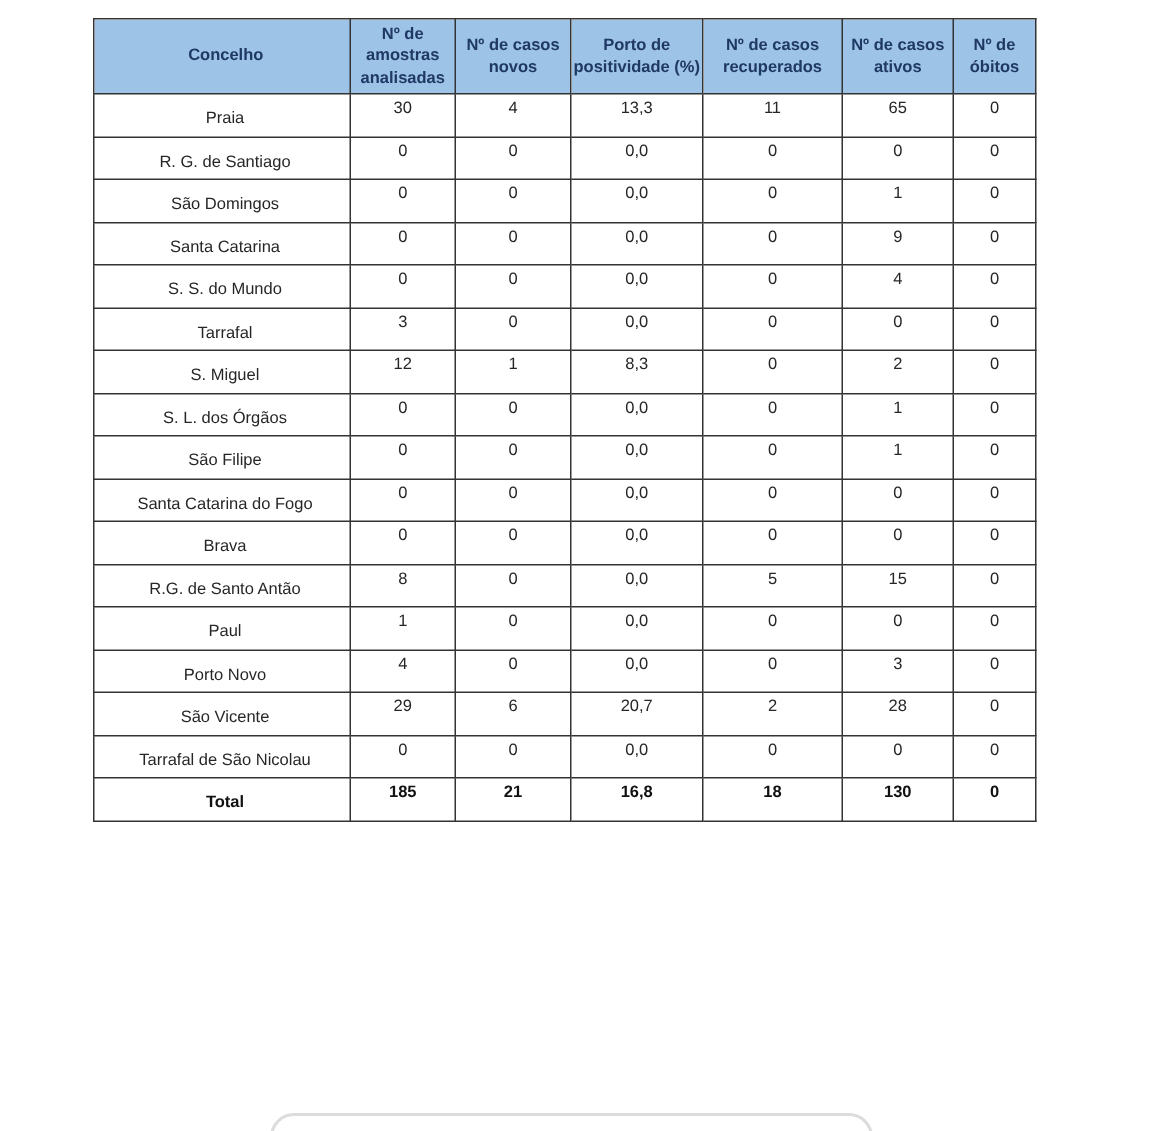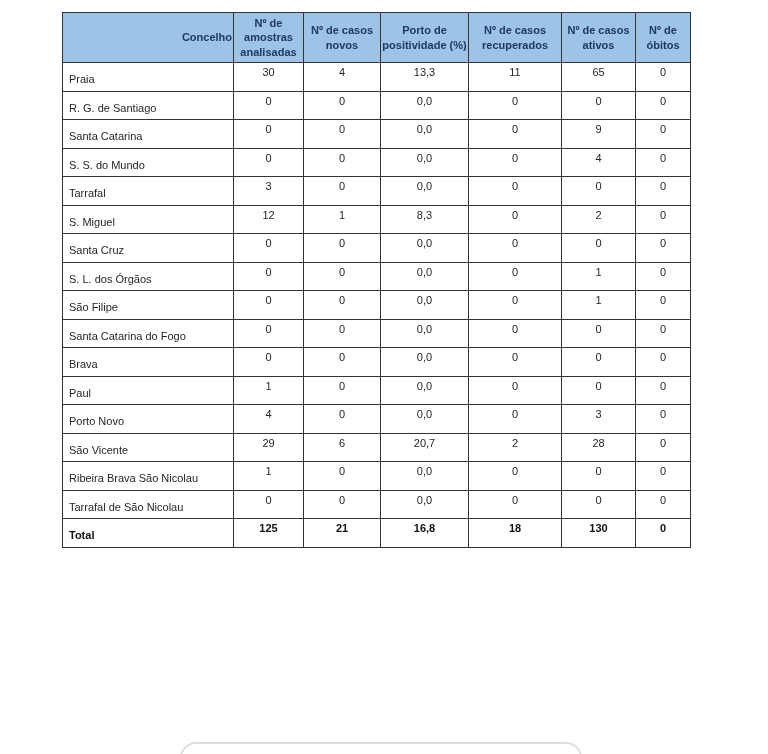--- a/index.html
+++ b/index.html
@@ -30,29 +30,29 @@
     background: #9DC3E6;
     color: #1F3864;
     font-weight: bold;
     height: 50px;
     text-align: center;
     vertical-align: middle;
     line-height: 1.3;
     padding: 2px 1px;
   }
   thead th.col-name {
-    text-align: right;
+    text-align: center;
     padding-left: 6px;
   }
   tbody td {
     height: 28.5px;
     color: #262626;
   }
   tbody td.cell-name {
-    text-align: left;
+    text-align: center;
     vertical-align: middle;
     padding: 7px 2px 2px 6px;
     white-space: nowrap;
   }
   tbody td.cell-num {
     text-align: center;
     vertical-align: top;
     padding-top: 3px;
   }
   tbody tr.total td {
@@ -108,20 +108,29 @@
         <tr>
           <td class="cell-name">R. G. de Santiago</td>
           <td class="cell-num">0</td>
           <td class="cell-num">0</td>
           <td class="cell-num">0,0</td>
           <td class="cell-num">0</td>
           <td class="cell-num">0</td>
           <td class="cell-num">0</td>
         </tr>
         <tr>
+          <td class="cell-name">São Domingos</td>
+          <td class="cell-num">0</td>
+          <td class="cell-num">0</td>
+          <td class="cell-num">0,0</td>
+          <td class="cell-num">0</td>
+          <td class="cell-num">1</td>
+          <td class="cell-num">0</td>
+        </tr>
+        <tr>
           <td class="cell-name">Santa Catarina</td>
           <td class="cell-num">0</td>
           <td class="cell-num">0</td>
           <td class="cell-num">0,0</td>
           <td class="cell-num">0</td>
           <td class="cell-num">9</td>
           <td class="cell-num">0</td>
         </tr>
         <tr>
           <td class="cell-name">S. S. do Mundo</td>
@@ -144,29 +153,20 @@
         <tr>
           <td class="cell-name">S. Miguel</td>
           <td class="cell-num">12</td>
           <td class="cell-num">1</td>
           <td class="cell-num">8,3</td>
           <td class="cell-num">0</td>
           <td class="cell-num">2</td>
           <td class="cell-num">0</td>
         </tr>
         <tr>
-          <td class="cell-name">Santa Cruz</td>
-          <td class="cell-num">0</td>
-          <td class="cell-num">0</td>
-          <td class="cell-num">0,0</td>
-          <td class="cell-num">0</td>
-          <td class="cell-num">0</td>
-          <td class="cell-num">0</td>
-        </tr>
-        <tr>
           <td class="cell-name">S. L. dos Órgãos</td>
           <td class="cell-num">0</td>
           <td class="cell-num">0</td>
           <td class="cell-num">0,0</td>
           <td class="cell-num">0</td>
           <td class="cell-num">1</td>
           <td class="cell-num">0</td>
         </tr>
         <tr>
           <td class="cell-name">São Filipe</td>
@@ -186,20 +186,29 @@
           <td class="cell-num">0</td>
           <td class="cell-num">0</td>
         </tr>
         <tr>
           <td class="cell-name">Brava</td>
           <td class="cell-num">0</td>
           <td class="cell-num">0</td>
           <td class="cell-num">0,0</td>
           <td class="cell-num">0</td>
           <td class="cell-num">0</td>
+          <td class="cell-num">0</td>
+        </tr>
+        <tr>
+          <td class="cell-name">R.G. de Santo Antão</td>
+          <td class="cell-num">8</td>
+          <td class="cell-num">0</td>
+          <td class="cell-num">0,0</td>
+          <td class="cell-num">5</td>
+          <td class="cell-num">15</td>
           <td class="cell-num">0</td>
         </tr>
         <tr>
           <td class="cell-name">Paul</td>
           <td class="cell-num">1</td>
           <td class="cell-num">0</td>
           <td class="cell-num">0,0</td>
           <td class="cell-num">0</td>
           <td class="cell-num">0</td>
           <td class="cell-num">0</td>
@@ -216,40 +225,31 @@
         <tr>
           <td class="cell-name">São Vicente</td>
           <td class="cell-num">29</td>
           <td class="cell-num">6</td>
           <td class="cell-num">20,7</td>
           <td class="cell-num">2</td>
           <td class="cell-num">28</td>
           <td class="cell-num">0</td>
         </tr>
         <tr>
-          <td class="cell-name">Ribeira Brava São Nicolau</td>
-          <td class="cell-num">1</td>
-          <td class="cell-num">0</td>
-          <td class="cell-num">0,0</td>
-          <td class="cell-num">0</td>
-          <td class="cell-num">0</td>
-          <td class="cell-num">0</td>
-        </tr>
-        <tr>
           <td class="cell-name">Tarrafal de São Nicolau</td>
           <td class="cell-num">0</td>
           <td class="cell-num">0</td>
           <td class="cell-num">0,0</td>
           <td class="cell-num">0</td>
           <td class="cell-num">0</td>
           <td class="cell-num">0</td>
         </tr>
         <tr class="total">
           <td class="cell-name">Total</td>
-          <td class="cell-num">125</td>
+          <td class="cell-num">185</td>
           <td class="cell-num">21</td>
           <td class="cell-num">16,8</td>
           <td class="cell-num">18</td>
           <td class="cell-num">130</td>
           <td class="cell-num">0</td>
         </tr>
       </tbody>
   </table>
 
   <div class="card-hint"></div>

